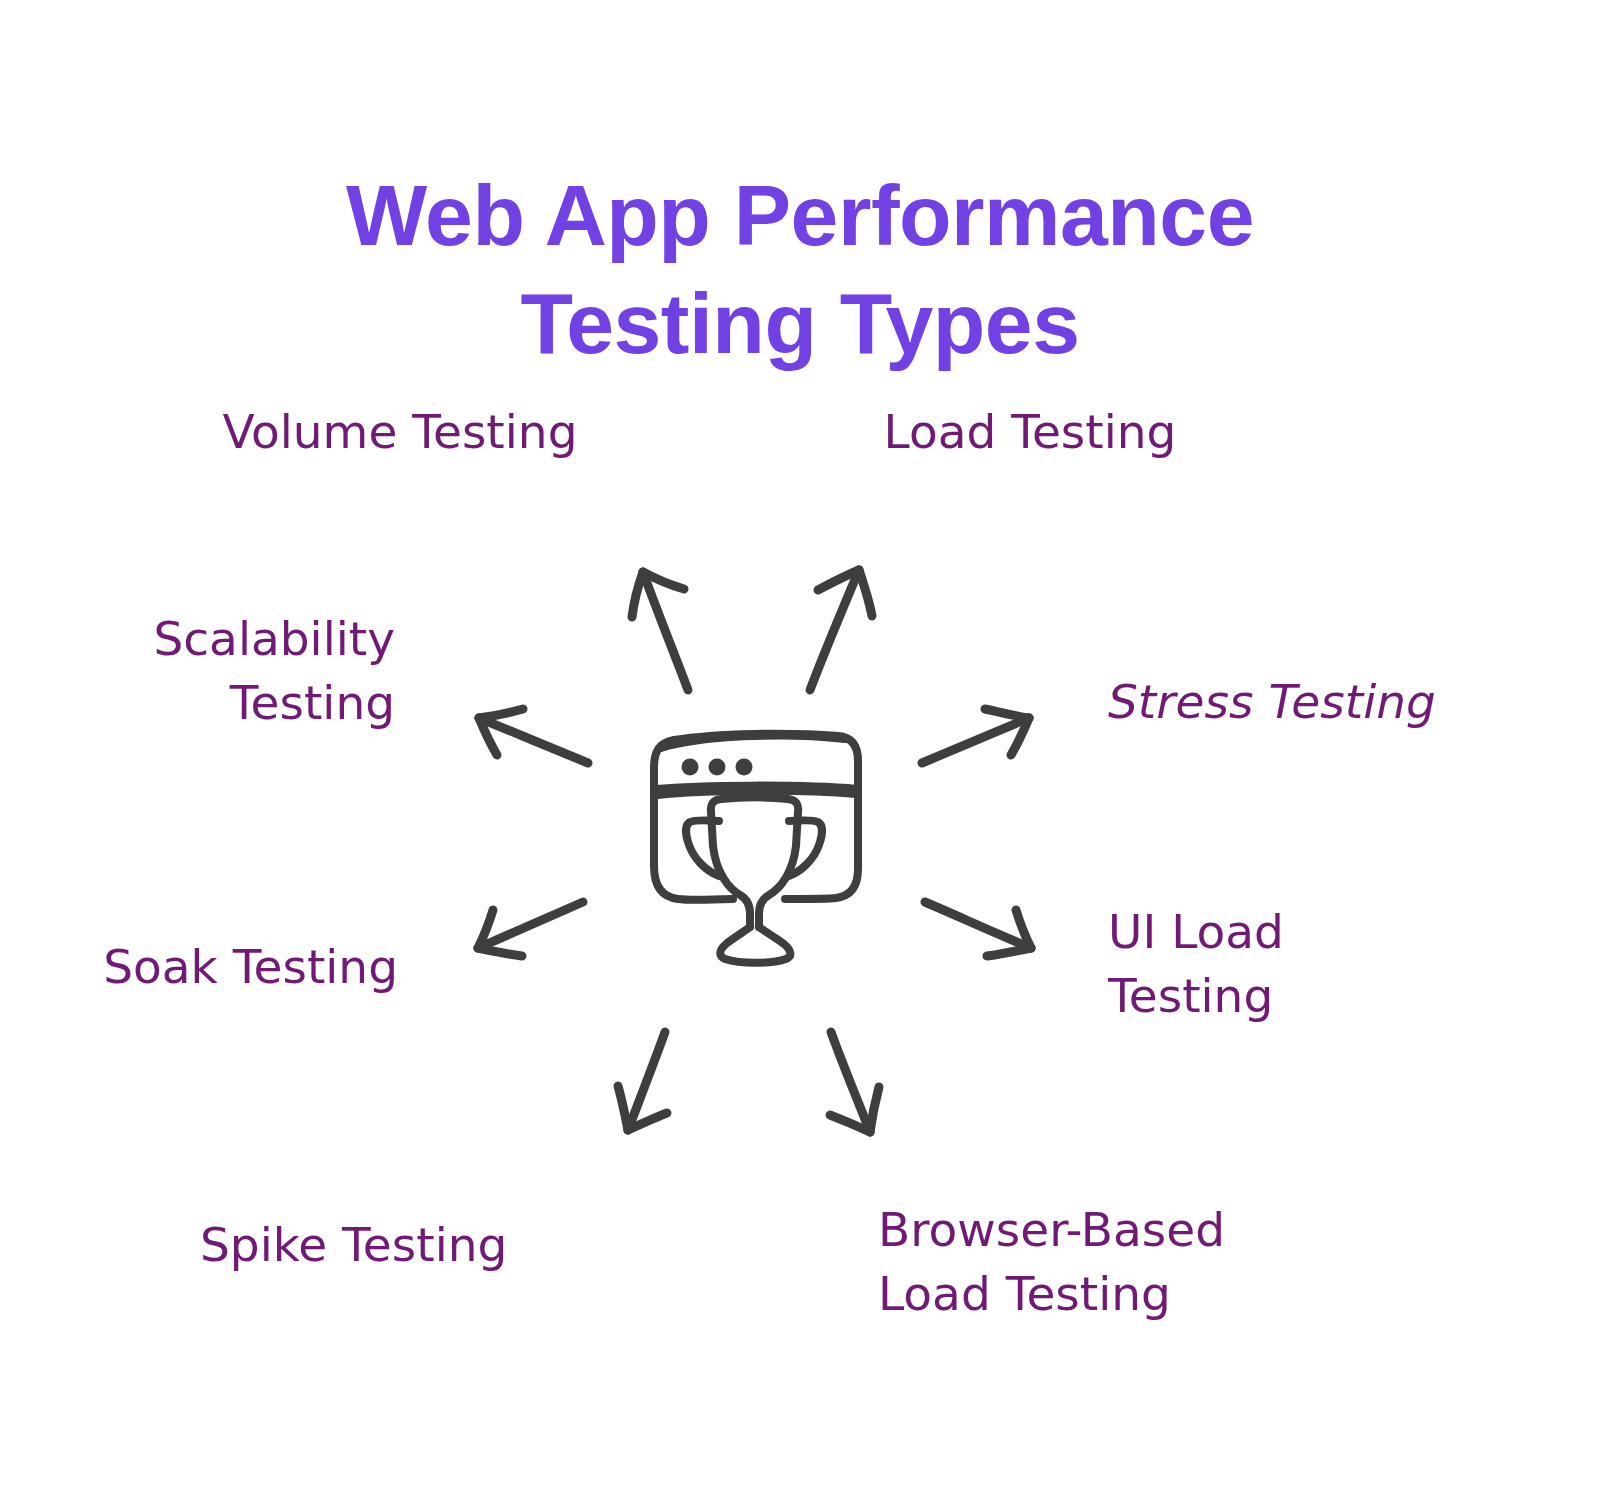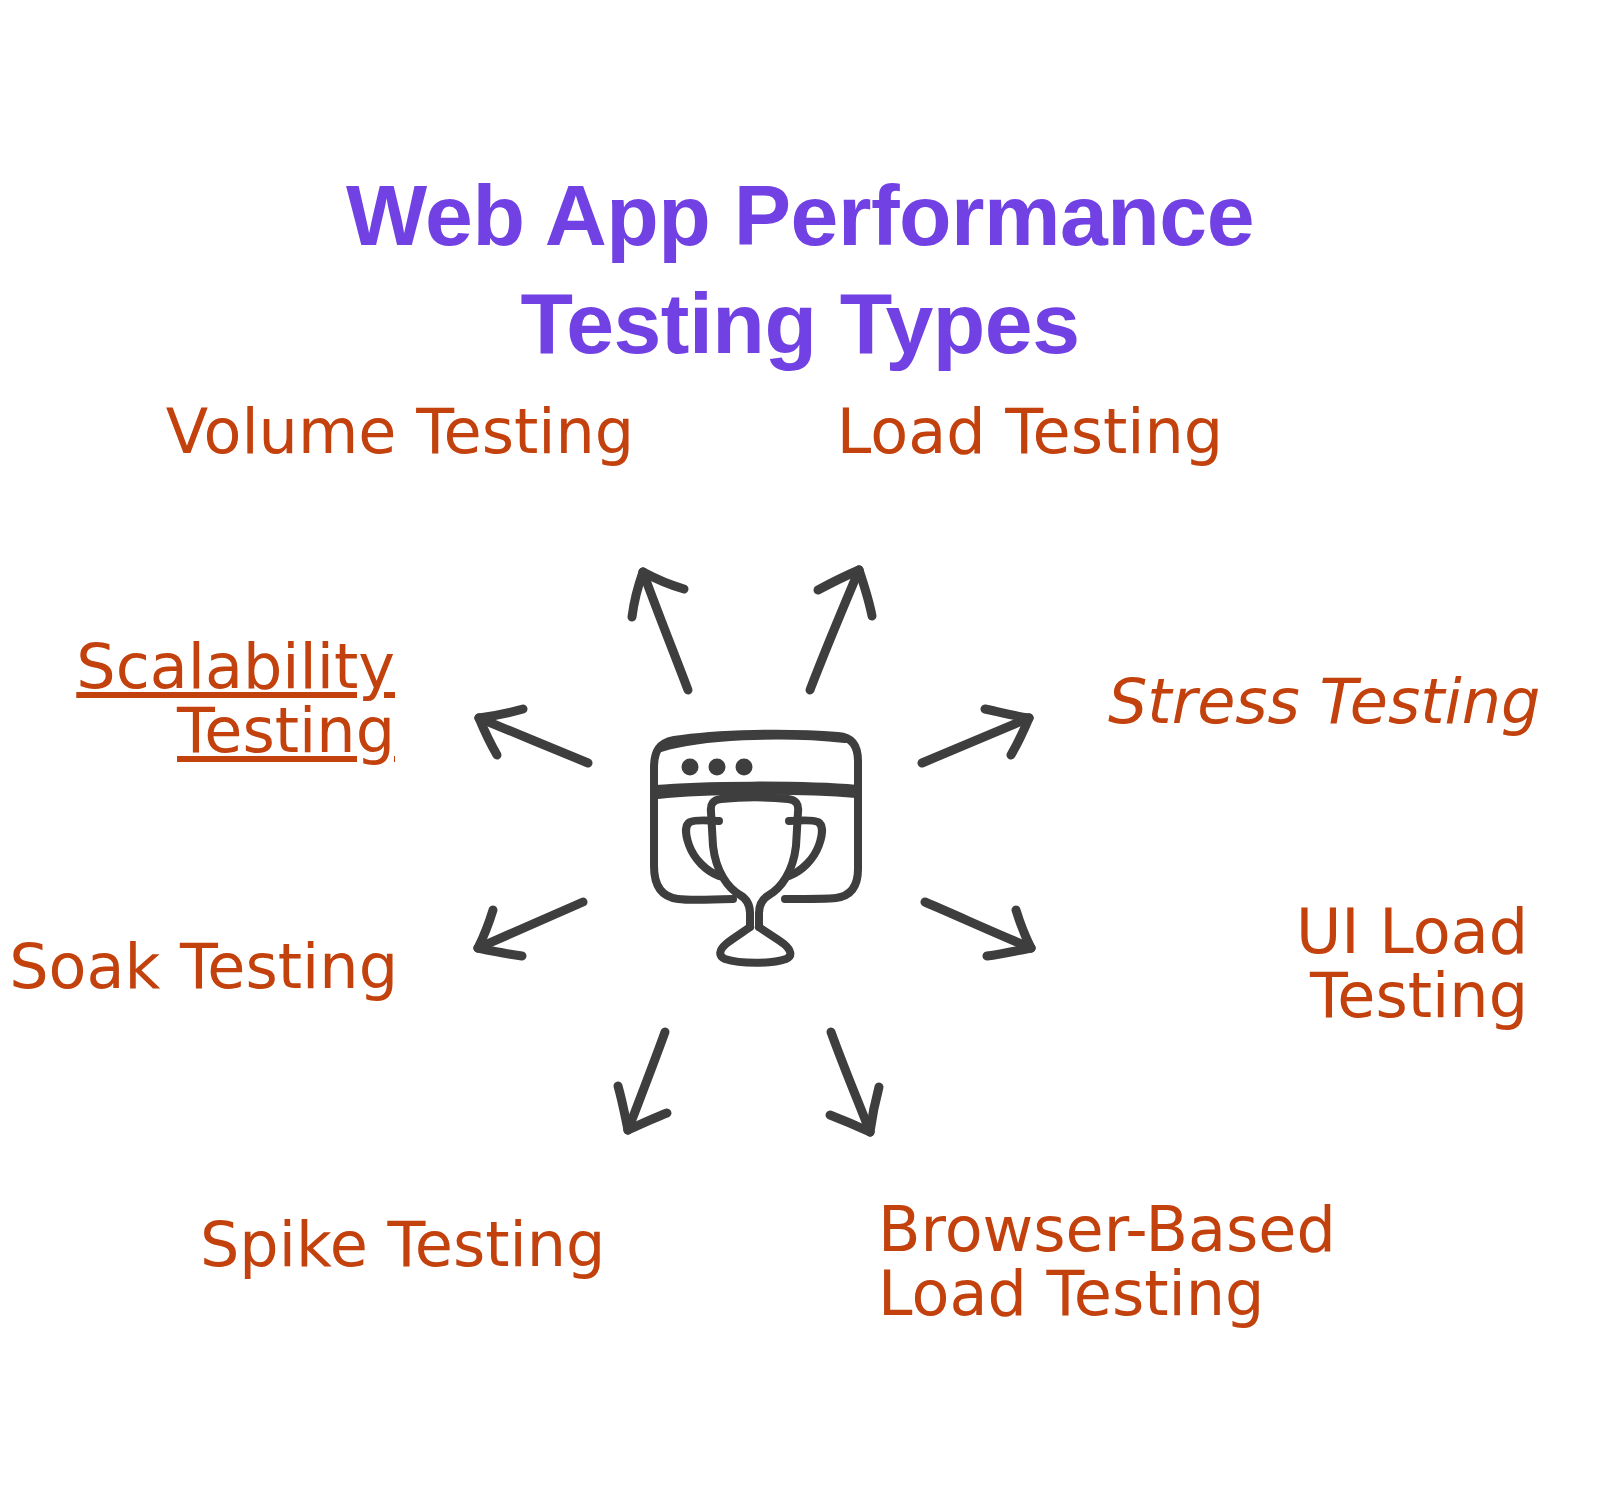--- a/index.html
+++ b/index.html
@@ -39,36 +39,36 @@
     line-height: 108px;
     letter-spacing: -0.5px;
     color: #7141E4;
     white-space: pre-line;
   }
 
   
   .label {
     position: absolute;
     font-family: "DejaVu Sans", sans-serif;
-    font-size: 62px;
+    font-size: 47px;
     line-height: 64px;
-    color: #c2410c;
+    color: #701a75;
     white-space: pre-line;
   }
   .label.right  { text-align: left; }
   .label.left   { text-align: right; }
   .label.center { text-align: center; }
 
   
   #label-volume   { left: 150px;  top: 400px;  width: 500px;  text-align: center; }
   #label-load     { left: 800px;  top: 400px;  width: 460px;  text-align: center; }
-  #label-scalab   { left: 10px;   top: 635px;  width: 385px;  text-align: right; text-decoration: underline; }
+  #label-scalab   { left: 10px;   top: 607px;  width: 385px;  text-align: right; }
   #label-stress   { left: 1108px; top: 670px;  width: 480px;  text-align: left; font-style: italic; }
   #label-soak     { left: 0px;    top: 935px;  width: 398px;  text-align: right; }
-  #label-uiload   { left: 1108px; top: 900px;  width: 420px;  text-align: right; }
+  #label-uiload   { left: 1108px; top: 900px;  width: 420px;  text-align: left; }
   #label-spike    { left: 200px;  top: 1198px; width: 540px;  text-align: left; margin-top: 15px; }
   #label-browser  { left: 878px;  top: 1198px; width: 520px;  text-align: left; }
 
   
   #art {
     position: absolute;
     left: 0;
     top: 0;
     width: 1600px;
     height: 1498px;

